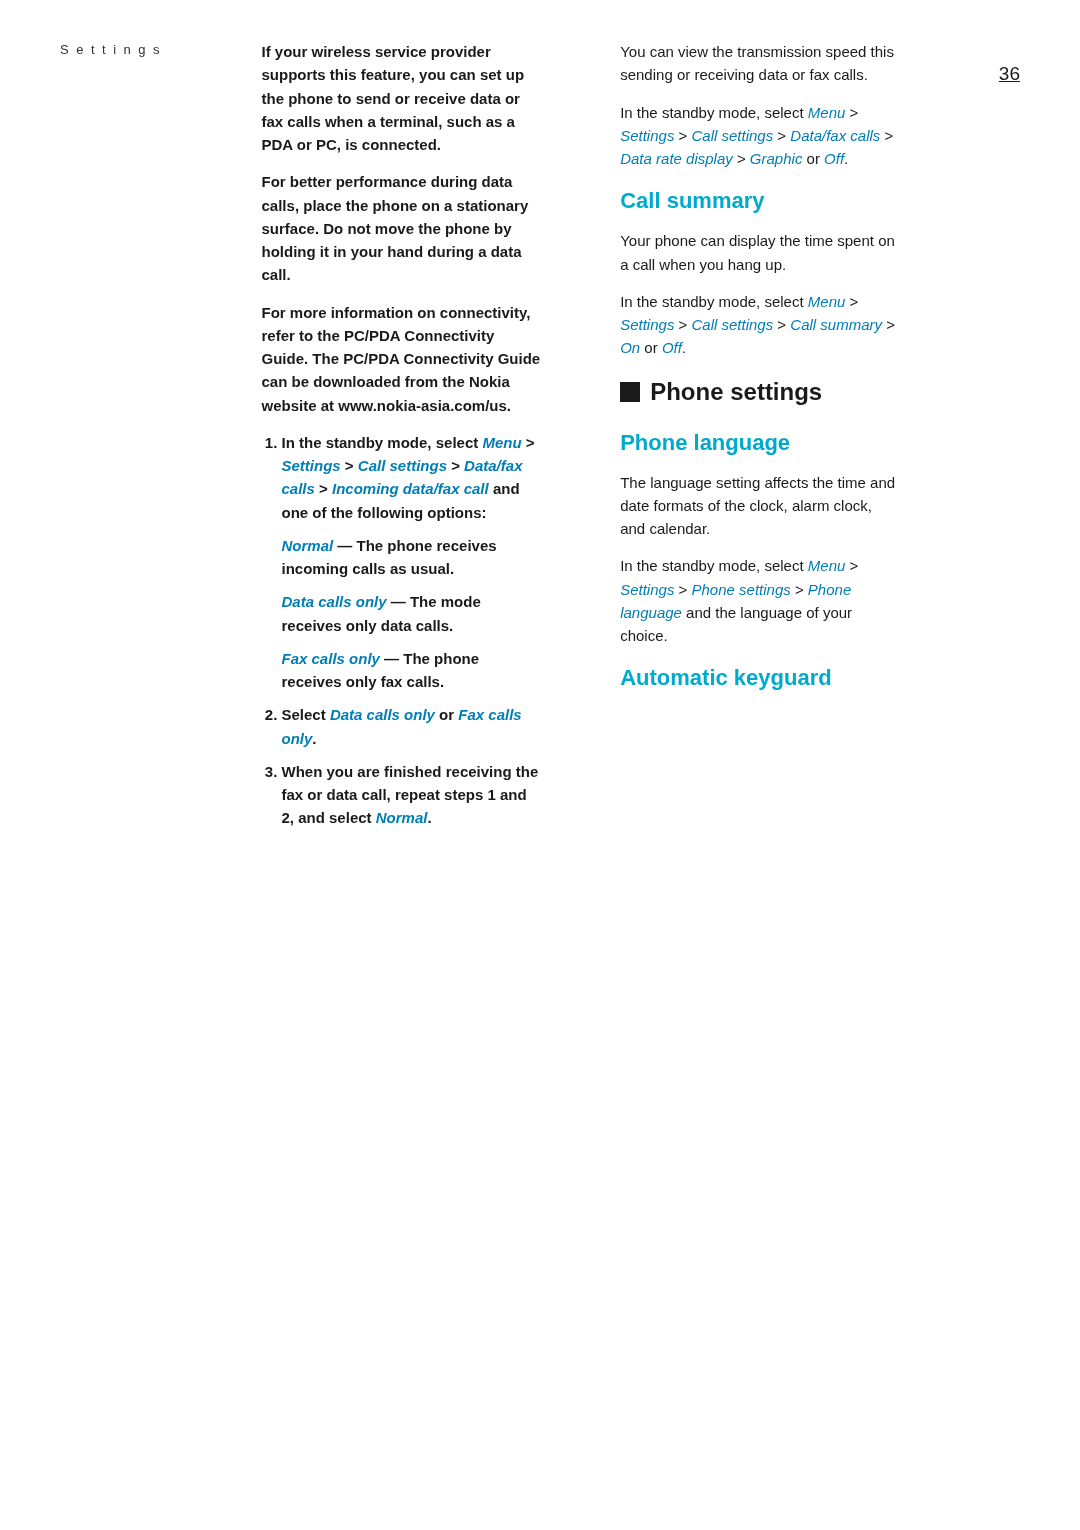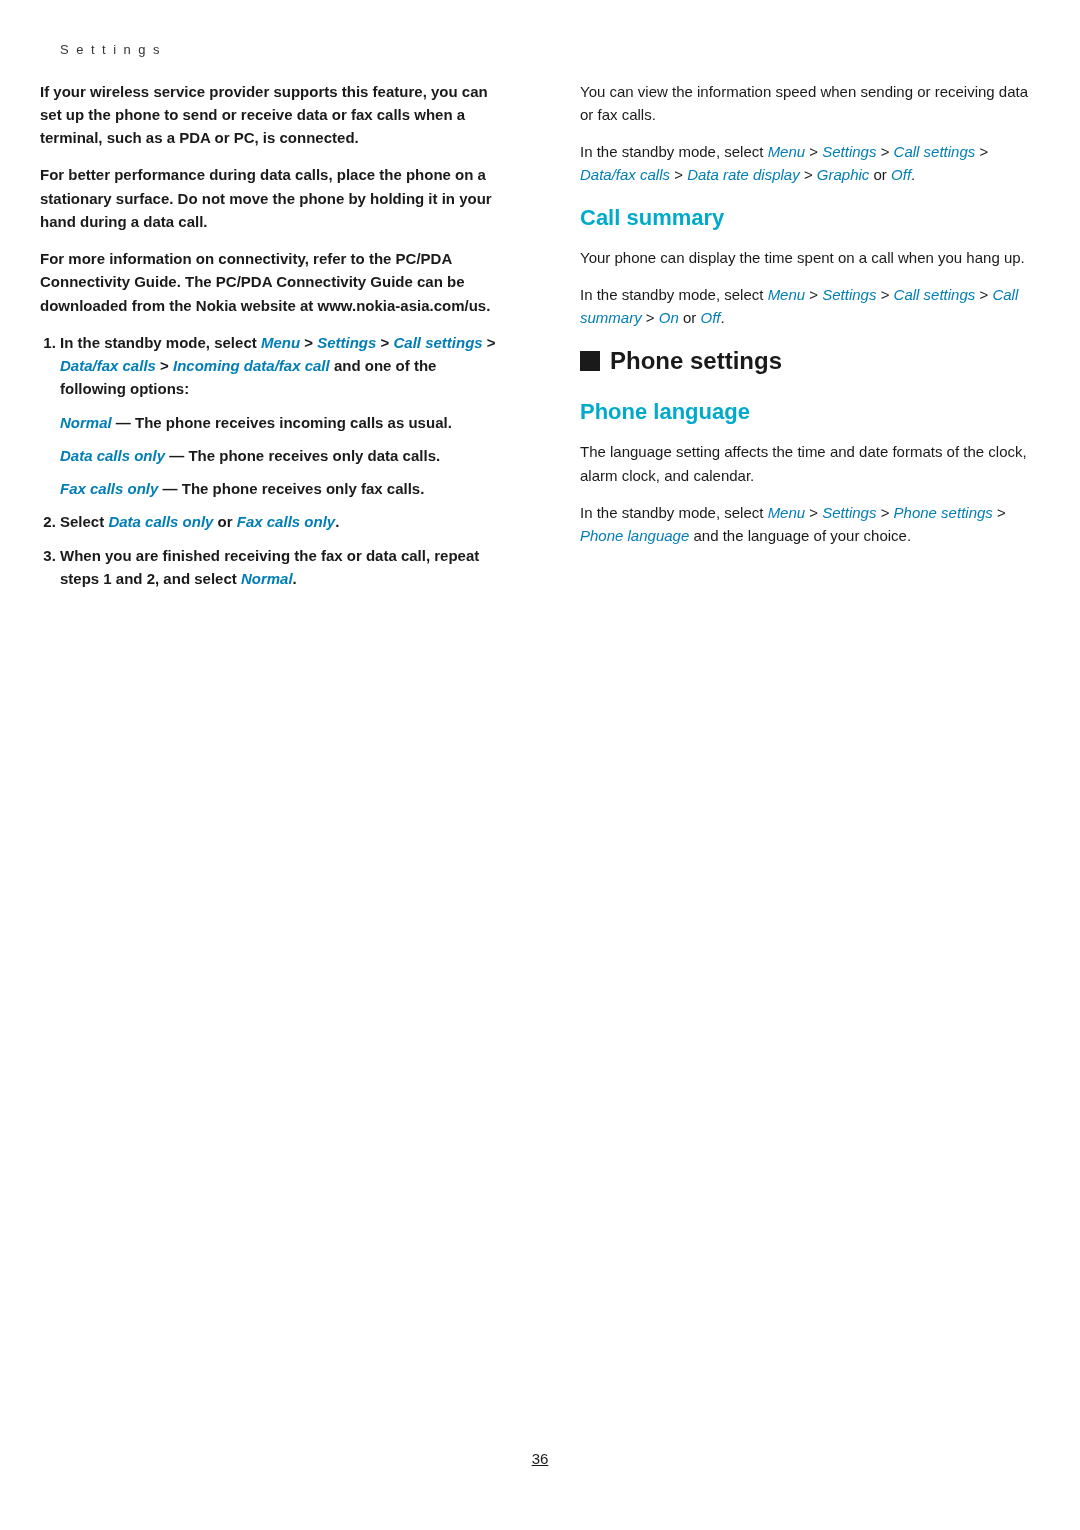--- a/index.html
+++ b/index.html
@@ -16,21 +16,21 @@
       color: #1a1a1a;
       width: 1080px;
       min-height: 1530px;
     }
 
     .page {
       width: 1080px;
       min-height: 1530px;
       background: #ffffff;
       display: flex;
-      flex-direction: column;
+      flex-direction: row;
       padding: 40px 0 60px 0;
     }
 
     .header-label {
       font-size: 13px;
       letter-spacing: 0.15em;
       color: #333;
       padding: 0 60px 20px 60px;
     }
 
@@ -112,21 +112,21 @@
     }
 
     .indent-block p {
       margin-bottom: 10px;
       padding-left: 0px;
     }
 
     .page-number {
       text-align: center;
       padding: 20px 60px 0 60px;
-      font-size: 15px;
+      font-size: 19px;
       color: #1a1a1a;
       text-decoration: underline;
     }
   </style>
 </head>
 <body>
 
 <div class="page">
   <div class="header-label">S e t t i n g s</div>
 
@@ -141,42 +141,42 @@
       <ol>
         <li>
           <span>In the standby mode, select</span>
           <span class="link-text">Menu</span><span> &gt; </span><span class="link-text">Settings</span><span> &gt; </span><span class="link-text">Call settings</span><span> &gt; </span><span class="link-text">Data/fax calls</span><span> &gt; </span><span class="link-text">Incoming data/fax call</span><span> and one of the following options:</span>
 
           <div class="indent-block">
             <p>
               <span class="link-text">Normal</span><span> — The phone receives incoming calls as usual.</span>
             </p>
             <p>
-              <span class="link-text">Data calls only</span><span> — The phone receives only data calls.</span>
+              <span class="link-text">Data calls only</span><span> — The mode receives only data calls.</span>
             </p>
             <p>
               <span class="link-text">Fax calls only</span><span> — The phone receives only fax calls.</span>
             </p>
           </div>
         </li>
 
         <li>
           <span>Select </span><span class="link-text">Data calls only</span><span> or </span><span class="link-text">Fax calls only</span><span>.</span>
         </li>
 
         <li>
           <span>When you are finished receiving the fax or data call, repeat steps 1 and 2, and select </span><span class="link-text">Normal</span><span>.</span>
         </li>
       </ol>
 
     </div>
 
     <div class="right-column">
 
-      <p>You can view the information speed when sending or receiving data or fax calls.</p>
+      <p>You can view the transmission speed this sending or receiving data or fax calls.</p>
       <p>
         <span>In the standby mode, select </span><span class="link-text">Menu</span><span> &gt; </span><span class="link-text">Settings</span><span> &gt; </span><span class="link-text">Call settings</span><span> &gt; </span><span class="link-text">Data/fax calls</span><span> &gt; </span><span class="link-text">Data rate display</span><span> &gt; </span><span class="link-text">Graphic</span><span> or </span><span class="link-text">Off</span><span>.</span>
       </p>
 
       <h2 class="section-heading">Call summary</h2>
       <p>Your phone can display the time spent on a call when you hang up.</p>
       <p>
         <span>In the standby mode, select </span><span class="link-text">Menu</span><span> &gt; </span><span class="link-text">Settings</span><span> &gt; </span><span class="link-text">Call settings</span><span> &gt; </span><span class="link-text">Call summary</span><span> &gt; </span><span class="link-text">On</span><span> or </span><span class="link-text">Off</span><span>.</span>
       </p>
 
@@ -184,18 +184,19 @@
         <span class="major-heading-box"></span>
         <span>Phone settings</span>
       </div>
 
       <h2 class="section-heading">Phone language</h2>
       <p>The language setting affects the time and date formats of the clock, alarm clock, and calendar.</p>
       <p>
         <span>In the standby mode, select </span><span class="link-text">Menu</span><span> &gt; </span><span class="link-text">Settings</span><span> &gt; </span><span class="link-text">Phone settings</span><span> &gt; </span><span class="link-text">Phone language</span><span> and the language of your choice.</span>
       </p>
 
+      <h2 class="section-heading">Automatic keyguard</h2>
 
     </div>
   </div>
 
   <div class="page-number">36</div>
 </div>
 
 </body></html>

